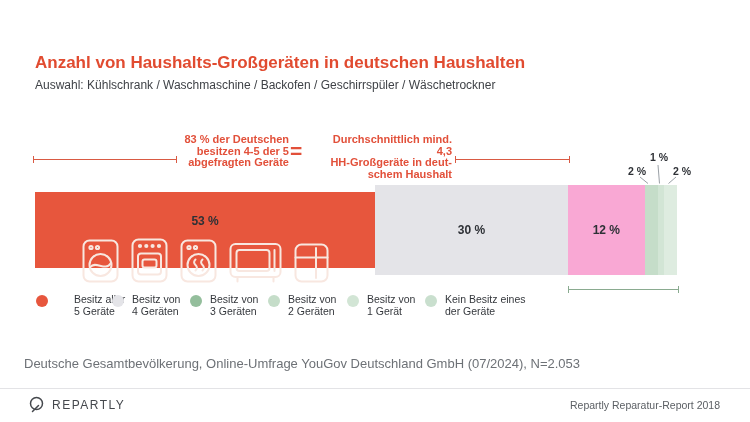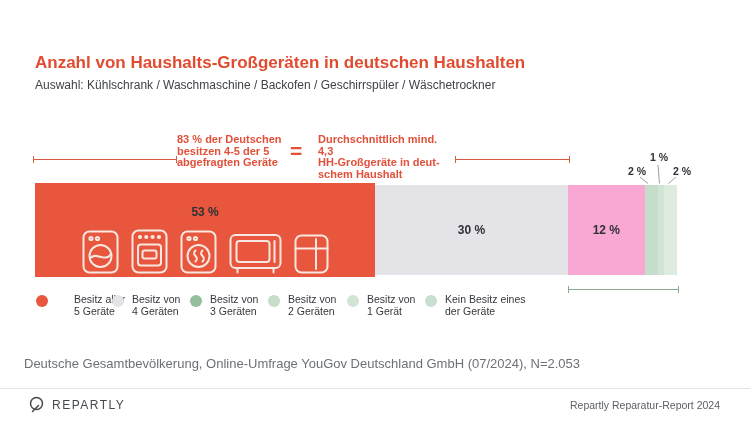--- a/index.html
+++ b/index.html
@@ -5,36 +5,36 @@
   html,body{margin:0;padding:0;background:#ffffff;}
   .stage{position:relative;width:750px;height:422px;background:#ffffff;overflow:hidden;
          font-family:"Liberation Sans",sans-serif;-webkit-font-smoothing:antialiased;}
   .pre{white-space:pre-line;}
 
   .title{position:absolute;left:35px;top:53px;font-size:17px;font-weight:700;color:#e14b30;}
   .subtitle{position:absolute;left:35px;top:78px;font-size:12px;color:#3f4247;}
 
   
   .ann-text{position:absolute;top:134px;font-size:11px;line-height:11.5px;font-weight:700;
-            color:#e2503a;text-align:left;}
+            color:#e2503a;text-align:right;}
   .ann-left{left:177px;width:112px;}
   .ann-right{left:318px;width:134px;}
   .equals{position:absolute;left:290px;top:139px;font-size:21px;font-weight:800;color:#e2503a;}
   .bracket{position:absolute;height:7px;border-left:1px solid;border-right:1px solid;}
   .bracket i{position:absolute;left:0;right:0;top:3px;border-top:1px solid;display:block;}
   .bracket.red{color:#d95a43;}
   .bracket.green{color:#8aab90;}
   .br-left{left:33px;top:156px;width:142px;}
   .br-right{left:455px;top:156px;width:113px;}
   .br-green{left:568px;top:286px;width:109px;}
 
   
   .bar{position:absolute;left:35px;top:183px;width:642px;height:94px;display:flex;align-items:center;}
   .seg{height:90px;position:relative;flex:none;}
-  .seg.first{height:94px;display:flex;flex-direction:column;align-items:center;}
+  .seg.first{height:76px;display:flex;flex-direction:column;align-items:center;}
   .seg-label{font-size:12px;font-weight:700;color:#2e3136;}
   .seg-label.center{position:absolute;top:50%;left:50%;transform:translate(-50%,-50%);white-space:nowrap;}
   .seg0-label{margin-top:22px;}
   .icons{display:flex;align-items:flex-end;gap:12px;margin-top:10px;}
   .icons svg{display:block;stroke:#f8e7e0;stroke-width:2;fill:none;stroke-linecap:round;stroke-linejoin:round;}
 
   
   .callout{position:absolute;width:30px;text-align:center;font-size:10.5px;font-weight:700;color:#2e3136;}
   .co1{left:622px;top:165px;}
   .co2{left:644px;top:151px;}
@@ -178,15 +178,15 @@
   <div class="footnote">Deutsche Gesamtbevölkerung, Online-Umfrage YouGov Deutschland GmbH (07/2024), N=2.053</div>
 
   <div class="divider"></div>
   <div class="brand">
     <svg width="17" height="17" viewBox="0 0 17 17">
       <circle cx="8.5" cy="7.5" r="6" fill="none" stroke="#45484d" stroke-width="1.5"></circle>
       <path d="M10.5 9.5 L4.5 15.5" fill="none" stroke="#45484d" stroke-width="1.5" stroke-linecap="round"></path>
     </svg>
     <span class="brand-name">REPARTLY</span>
   </div>
-  <div class="report-name">Repartly Reparatur-Report 2024</div>
+  <div class="report-name">Repartly Reparatur-Report 2018</div>
 
 </div>
 
 </body></html>

